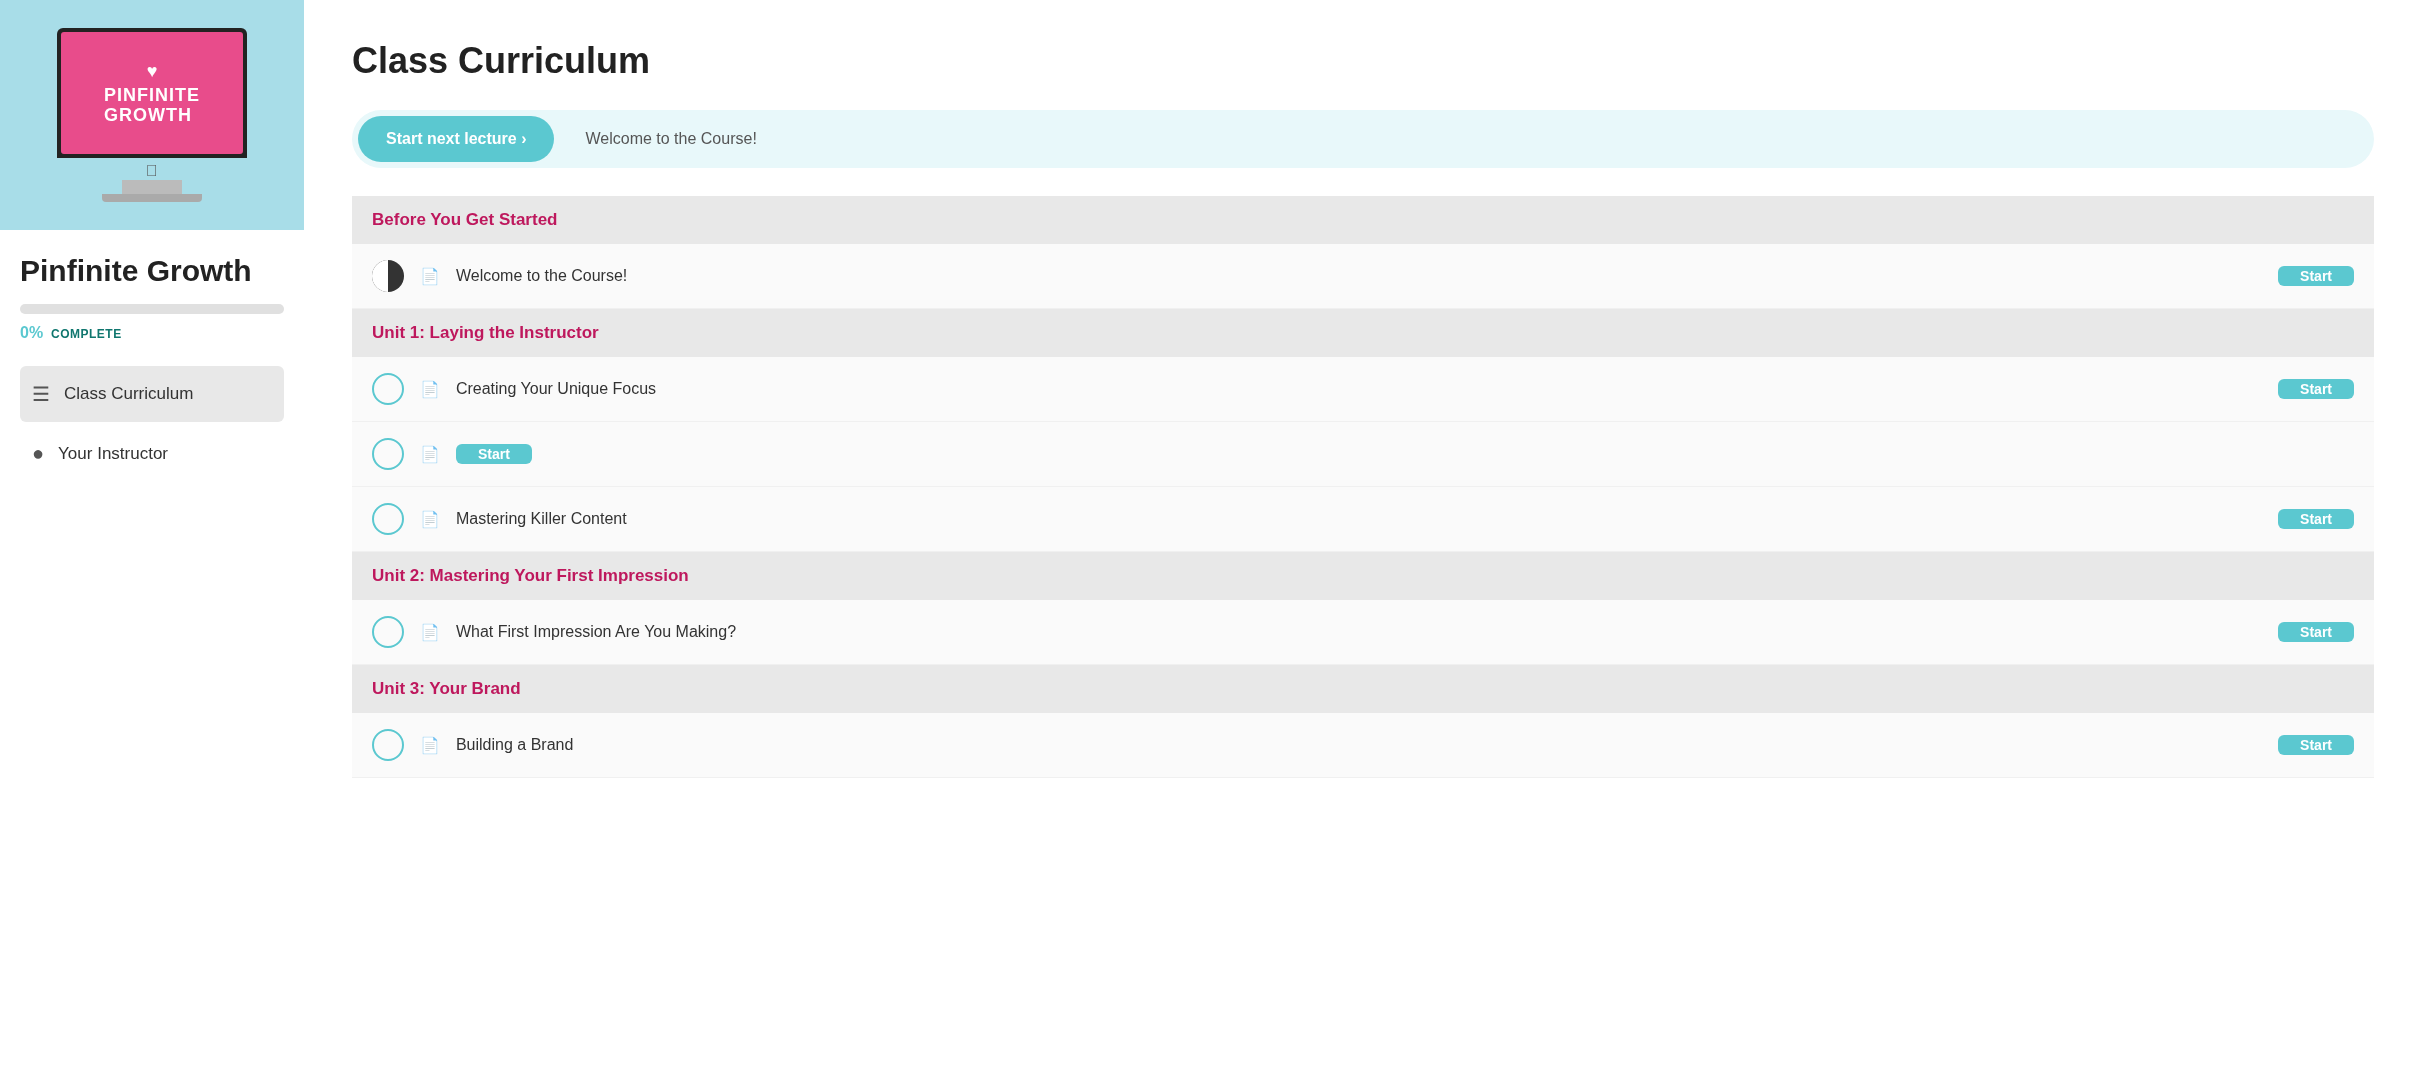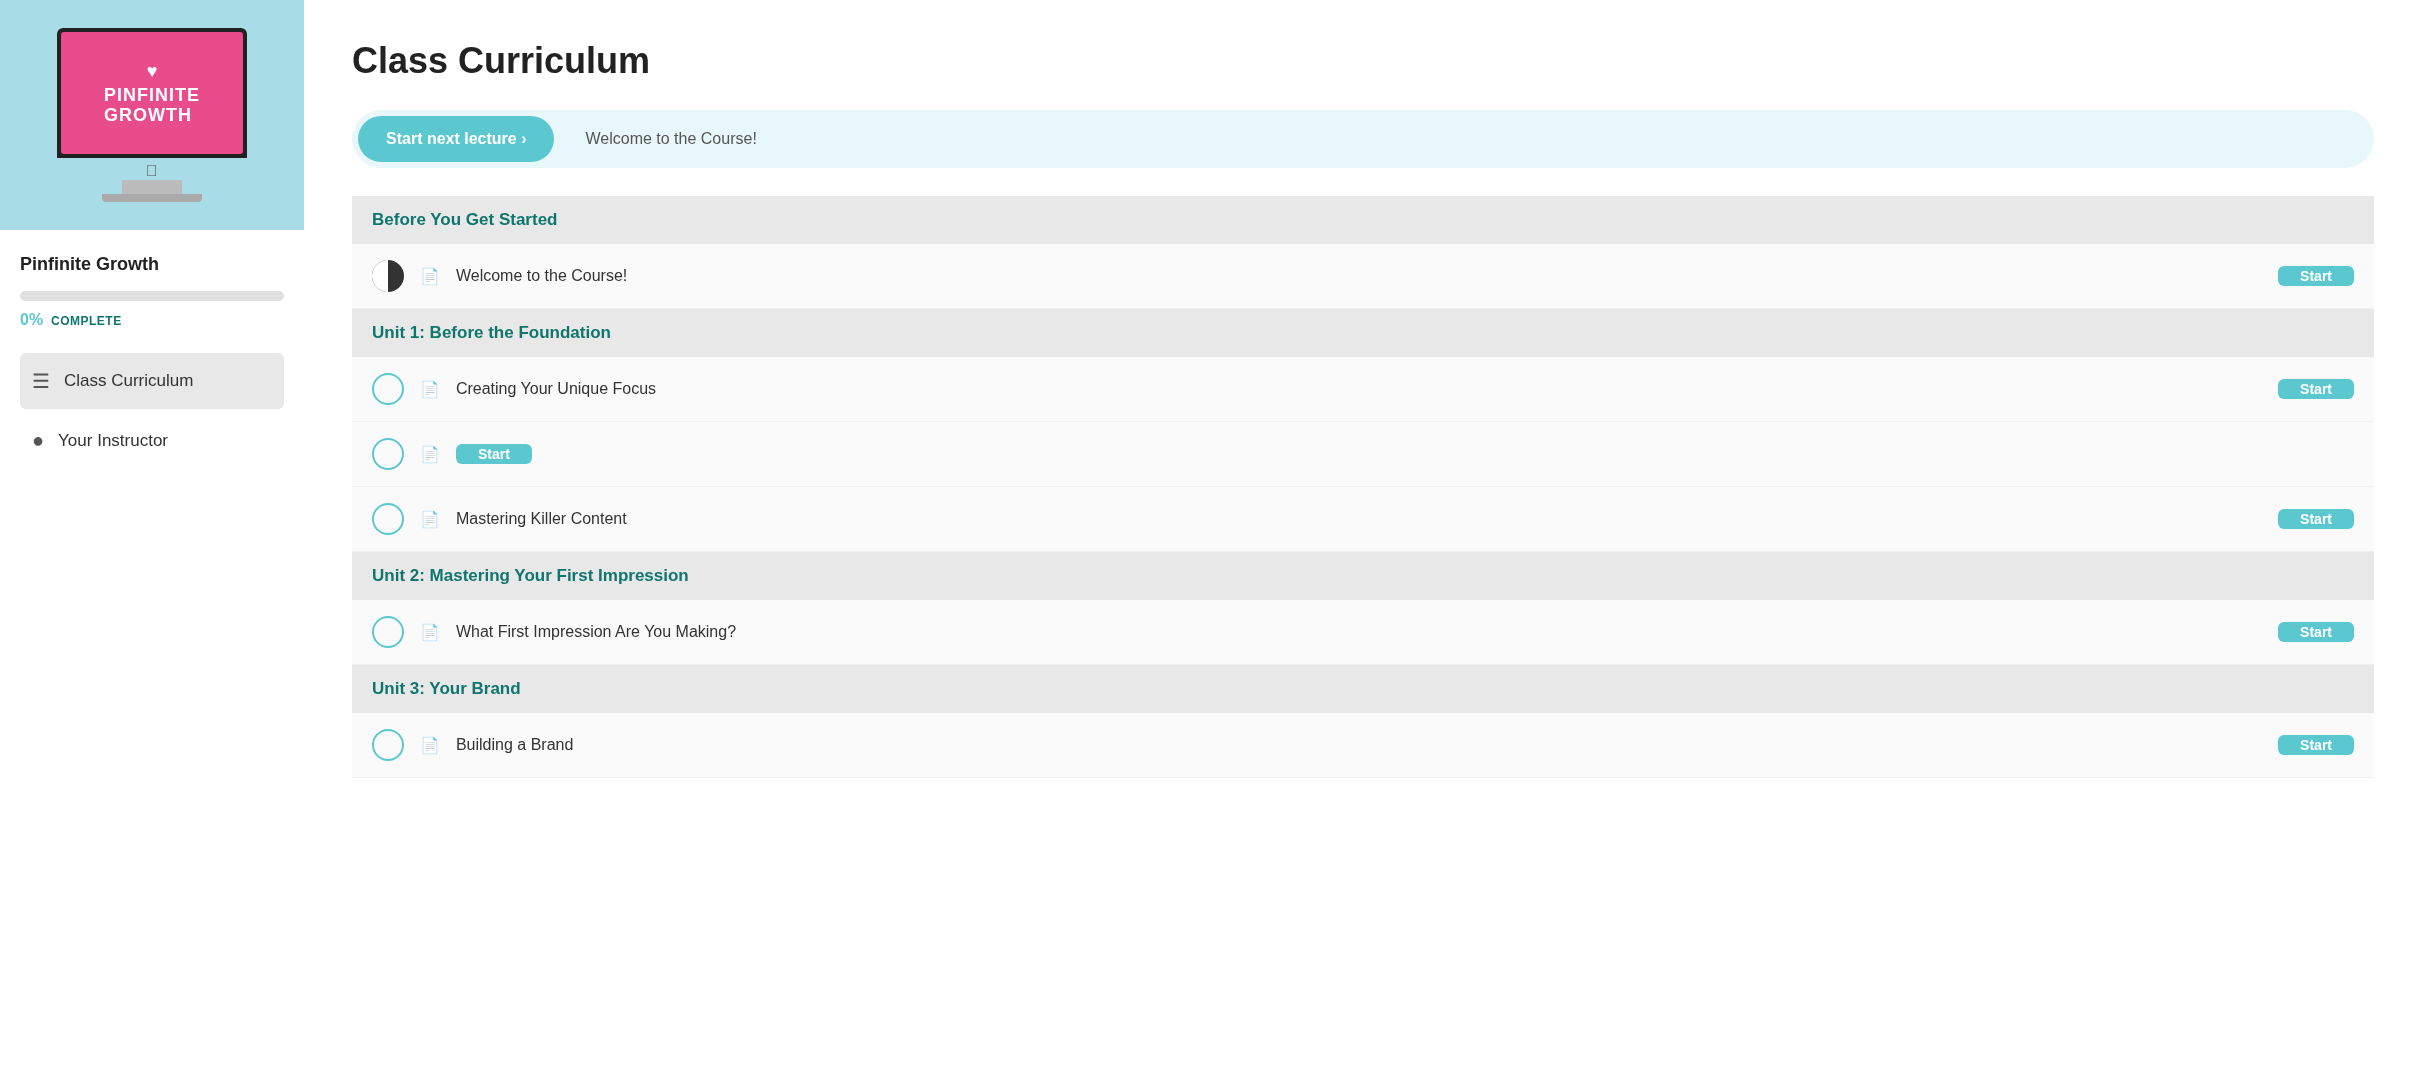--- a/index.html
+++ b/index.html
@@ -94,21 +94,21 @@
       margin-top: 4px;
     }
 
     .sidebar-content {
       padding: 24px 20px;
       background: #fff;
       flex: 1;
     }
 
     .course-title {
-      font-size: 18px;
+      font-size: 30px;
       font-weight: 700;
       color: #222;
       margin-bottom: 16px;
     }
 
     .progress-bar-bg {
       width: 100%;
       height: 10px;
       background: #e0e0e0;
       border-radius: 5px;
@@ -209,21 +209,21 @@
     
     .section {
       margin-bottom: 0;
     }
 
     .section-header {
       background: #e8e8e8;
       padding: 14px 20px;
       font-size: 17px;
       font-weight: 700;
-      color: #0f766e;
+      color: #be185d;
       border-radius: 0;
     }
 
     .lesson-row {
       display: flex;
       align-items: center;
       padding: 16px 20px;
       border-bottom: 1px solid #f0f0f0;
       background: #fafafa;
       gap: 16px;
@@ -337,21 +337,21 @@
     <div class="section-header">Before You Get Started</div>
     <div class="lesson-row">
       <div class="lesson-circle half"></div>
       <span class="lesson-doc-icon">📄</span>
       <span class="lesson-title">Welcome to the Course!</span>
       <button class="start-btn">Start</button>
     </div>
   </div>
 
   <div class="section">
-    <div class="section-header">Unit 1: Before the Foundation</div>
+    <div class="section-header">Unit 1: Laying the Instructor</div>
     <div class="lesson-row">
       <div class="lesson-circle"></div>
       <span class="lesson-doc-icon">📄</span>
       <span class="lesson-title">Creating Your Unique Focus</span>
       <button class="start-btn">Start</button>
     </div>
     <div class="lesson-row">
       <div class="lesson-circle"></div>
       <span class="lesson-doc-icon">📄</span>
       <button class="start-btn">Start</button>

